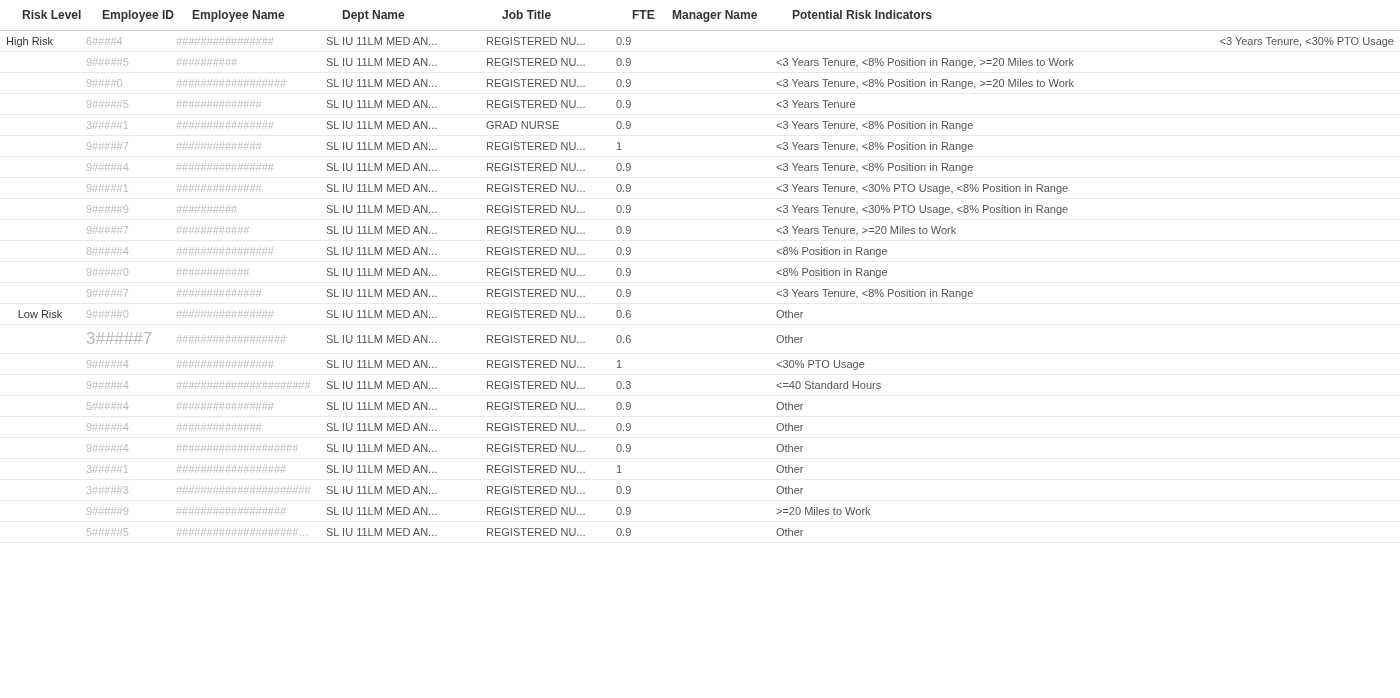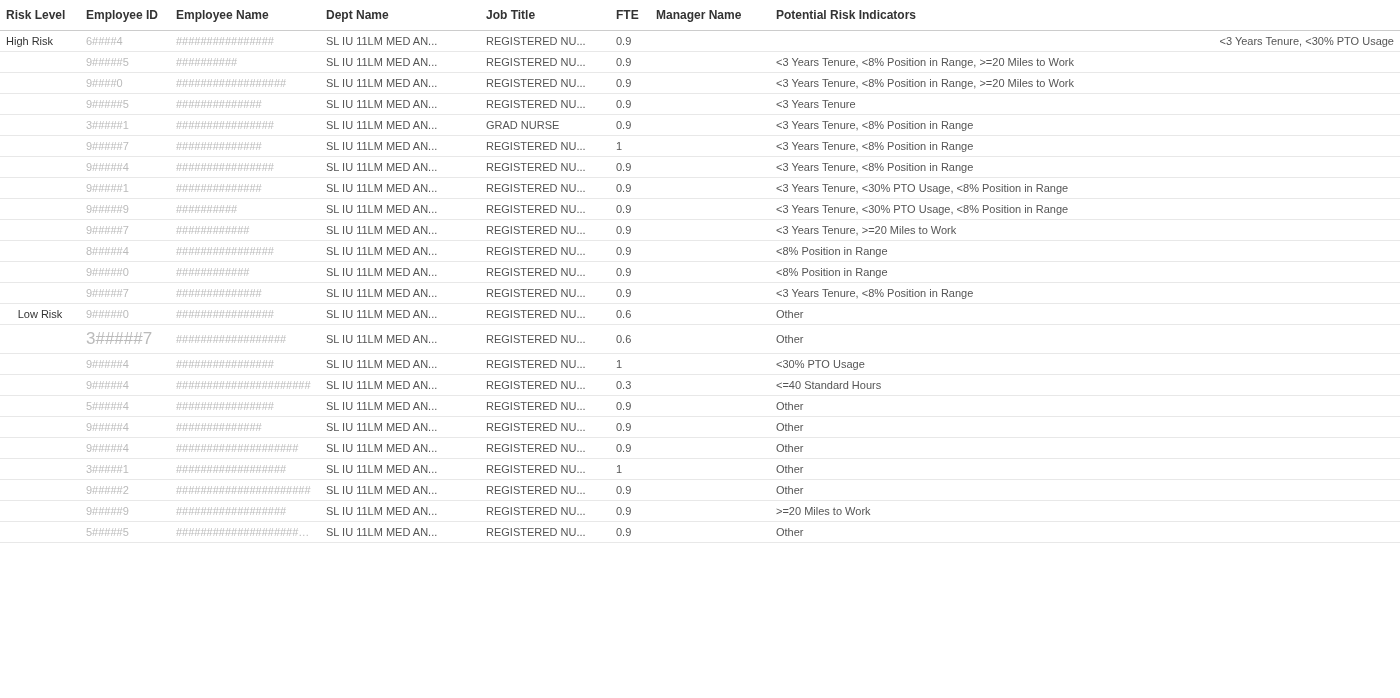--- a/index.html
+++ b/index.html
@@ -15,21 +15,21 @@
     }
     table {
       width: 100%;
       border-collapse: collapse;
       table-layout: fixed;
     }
     thead tr {
       border-bottom: 1px solid #ccc;
     }
     thead th {
-      padding: 8px 6px;
+      padding: 8px 22px;
       text-align: left;
       font-weight: bold;
       font-size: 12px;
       color: #333;
       white-space: nowrap;
       vertical-align: bottom;
     }
     tbody tr {
       border-bottom: 1px solid #e8e8e8;
     }
@@ -284,21 +284,21 @@
           <td style="color: rgb(187, 187, 187); font-size: 11px;">3#####1</td>
           <td style="color: rgb(187, 187, 187); font-size: 11px; overflow: hidden; text-overflow: ellipsis;">##################</td>
           <td>SL IU 11LM MED AN...</td>
           <td>REGISTERED NU...</td>
           <td>1</td>
           <td style="color: rgb(187, 187, 187);"></td>
           <td style="white-space: normal;">Other</td>
         </tr>
         <tr>
           <td style="color: rgb(51, 51, 51); white-space: nowrap;"></td>
-          <td style="color: rgb(187, 187, 187); font-size: 11px;">9#####2</td>
+          <td style="color: rgb(187, 187, 187); font-size: 11px;">3#####3</td>
           <td style="color: rgb(187, 187, 187); font-size: 11px; overflow: hidden; text-overflow: ellipsis;">######################</td>
           <td>SL IU 11LM MED AN...</td>
           <td>REGISTERED NU...</td>
           <td>0.9</td>
           <td style="color: rgb(187, 187, 187);"></td>
           <td style="white-space: normal;">Other</td>
         </tr>
         <tr>
           <td style="color: rgb(51, 51, 51); white-space: nowrap;"></td>
           <td style="color: rgb(187, 187, 187); font-size: 11px;">9#####9</td>

